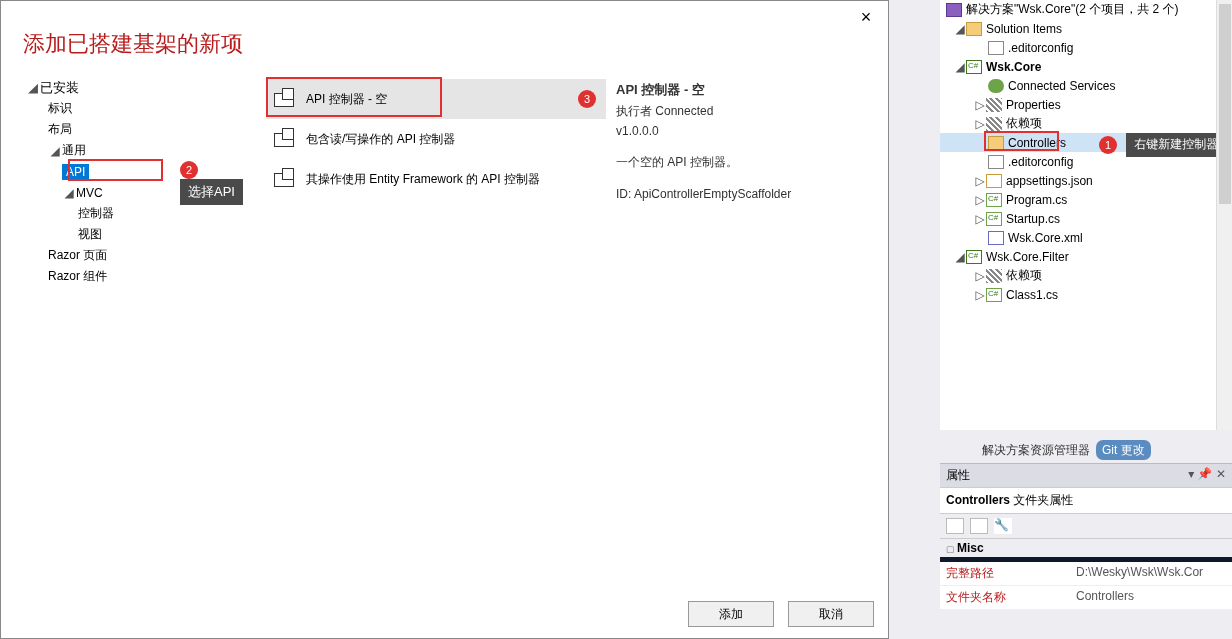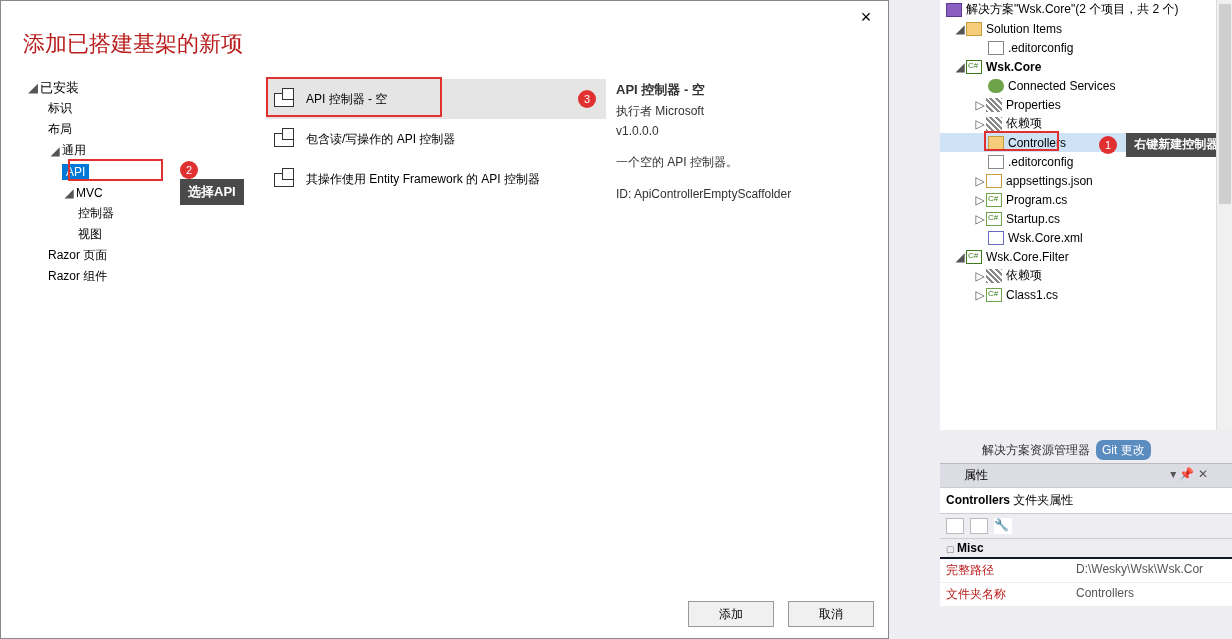--- a/index.html
+++ b/index.html
@@ -74,21 +74,20 @@
       vertical-align: middle;
     }
     .tooltip {
       display: inline-block;
       background: #4a4a4a;
       color: #fff;
       padding: 4px 8px;
       margin-left: 6px;
       font-size: 13px;
       vertical-align: middle;
-      font-weight: bold;
     }
     .list {
       width: 340px;
       border-left: 0;
       padding-top: 2px;
     }
     .list-item {
       display: flex;
       align-items: center;
       height: 40px;
@@ -204,37 +203,37 @@
     
     .props {
       position: absolute;
       left: 940px; top: 463px;
       width: 292px;
       background: #eeeef2;
       border-top: 1px solid #bbb;
     }
     .props-header {
       background: #dcdce5;
-      padding: 3px 24px;
+      padding: 3px 6px;
       display: flex;
       justify-content: space-between;
     }
     .props-sub {
       background: #fff;
       padding: 4px 6px;
       border-top:1px solid #ccc;
     }
     .props-sub .bold{font-weight: bold;}
     .props-toolbar {
       display: flex; gap: 6px; padding: 4px 6px; background: #eeeef2;
       border-top:1px solid #ccc; border-bottom:1px solid #ccc;
     }
     .props-toolbar span { width: 18px; height: 16px; display:inline-block; border:1px solid #bbb; background:#fff; cursor:pointer;}
     .props-grid { background:#fff; }
-    .props-cat { background:#eeeef2; padding:2px 6px; font-weight:bold; border-bottom:2px solid #0f172a;}
+    .props-cat { background:#eeeef2; padding:2px 6px; font-weight:bold; border-bottom:5px solid #0f172a;}
     .props-cat::before { content:"▢ "; color:#777; font-size:9px; font-weight:normal;}
     .props-row { display:flex; border-bottom:1px solid #eee;}
     .props-row > div { padding:3px 6px; }
     .props-k { width:130px; color:#b91c1c; }
     .props-v { flex:1; color:#555; white-space:nowrap; overflow:hidden;}
     .pin { font-size: 12px; color:#555;}
     .scrollbar {
       position:absolute; right:0; top:0; width:16px; height:430px;
       background:#f0f0f0; border-left:1px solid #ddd;
     }
@@ -302,21 +301,21 @@
         <span>包含读/写操作的 API 控制器</span>
       </div>
       <div class="list-item">
         <span class="li-icon"></span>
         <span>其操作使用 Entity Framework 的 API 控制器</span>
       </div>
     </div>
 
     <div class="detail">
       <p class="detail-title">API 控制器 - 空</p>
-      <p>执行者 Microsoft</p>
+      <p>执行者 Connected</p>
       <p>v1.0.0.0</p>
       <div class="spacer"></div>
       <p>一个空的 API 控制器。</p>
       <div class="spacer"></div>
       <p>ID: ApiControllerEmptyScaffolder</p>
     </div>
   </div>
 
   <div class="dialog-footer">
     <button class="btn">添加</button>

